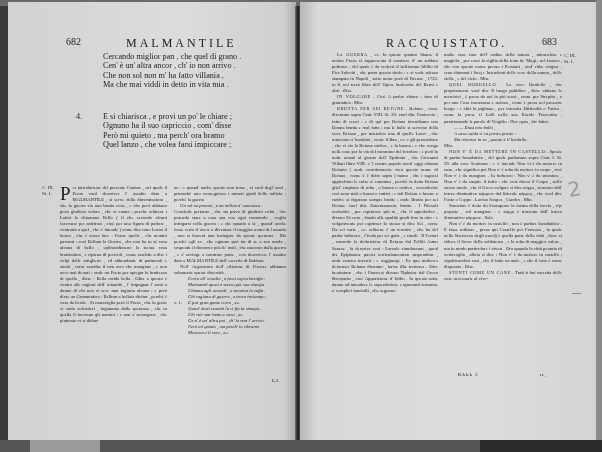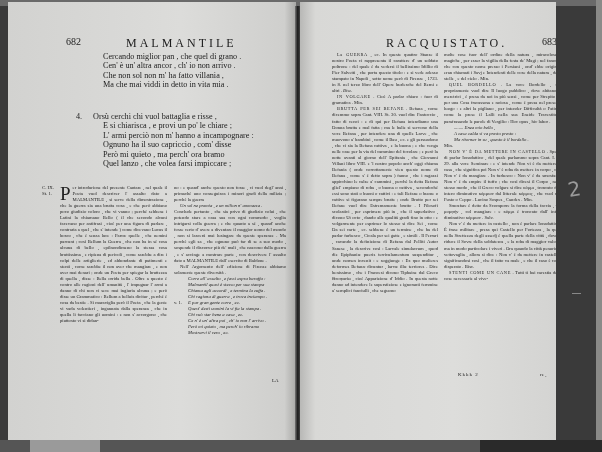--- a/index.html
+++ b/index.html
@@ -11,21 +11,21 @@
     position: relative;
   }
   .scan-top { position: absolute; left: 0; top: 0; width: 602px; height: 6px; background: #6a6a6a; }
   .spread { position: absolute; left: 0; top: 2px; width: 602px; height: 440px; }
   .page {
     position: absolute; top: 0; height: 440px;
     background: #d6d6d4;
     overflow: hidden;
   }
   .page-left { left: 8px; width: 288px; background: linear-gradient(to right, #d2d2d0 0%, #dcdcda 60%, #cfcfcd 96%, #a9a9a7 100%); }
-  .page-right { left: 300px; width: 256px; background: linear-gradient(to right, #b8b8b6 0%, #d8d8d6 6%, #dddddb 60%, #d4d4d2 100%); }
+  .page-right { left: 300px; width: 296px; background: linear-gradient(to right, #b8b8b6 0%, #d8d8d6 6%, #dddddb 60%, #d4d4d2 100%); }
   .gutter { position: absolute; left: 295px; top: 4px; width: 6px; height: 436px; background: linear-gradient(to right, #777 0%, #1a1a1a 45%, #555 100%); }
   .page-edge-right { position: absolute; left: 596px; top: 0; width: 6px; height: 452px; background: #8a8a88; }
   .bottom-band { position: absolute; left: 0; top: 440px; width: 602px; height: 12px; background: #555; }
   .bottom-band .lt { position: absolute; left: 30px; top: 0; width: 70px; height: 12px; background: #9a9a9a; }
   .bottom-band .rt { position: absolute; left: 480px; top: 0; width: 122px; height: 12px; background: #2a2a2a; }
 
   .running-head { position: absolute; top: 34px; font-size: 12px; letter-spacing: 3px; }
   .page-num { position: absolute; top: 34px; font-size: 10px; }
   .left-num { left: 58px; }
   .left-title { left: 118px; }
@@ -61,23 +61,21 @@
 
     <div class="verse" style="left:95px; top:50px;">
       <span class="line">Cercando miglior pan , che quel di grano .</span>
       <span class="line">Cen' è un' altra ancor , ch' io non arrivo .</span>
       <span class="line">Che non sol non m' ha fatto villania ,</span>
       <span class="line">Ma che mai viddi in detto in vita mia .</span>
     </div>
 
     <span class="stanza-num" style="left:68px; top:110px;">4.</span>
     <div class="verse" style="left:85px; top:110px;">
-      <span class="line">Orsù cerchi chi vuol battaglia e risse ,</span>
       <span class="line" style="padding-left:10px">E si chiarisca , e provi un po' le chiare ;</span>
-      <span class="line" style="padding-left:10px">L' armi perciò non m' hanno a incampognare :</span>
       <span class="line" style="padding-left:10px">Ognuno ha il suo capriccio , com' disse</span>
       <span class="line" style="padding-left:10px">Però mi quieto , ma perch' ora bramo</span>
       <span class="line" style="padding-left:10px">Quel lanzo , che volea farsi impiccare ;</span>
     </div>
 
     <div class="margin-note" style="left:34px; top:183px;">
       <div>C. IX.</div>
       <div>St. 1.</div>
     </div>
 

